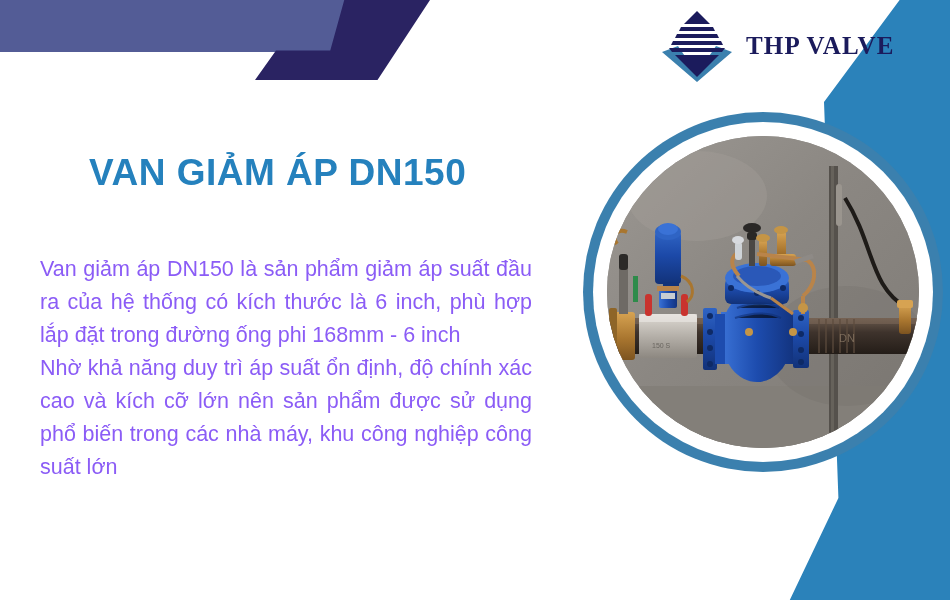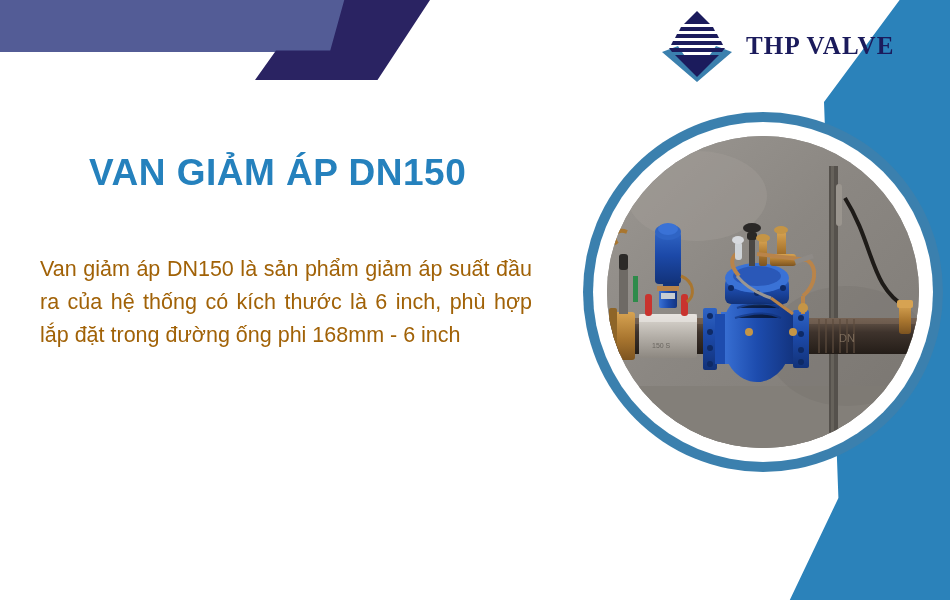--- a/index.html
+++ b/index.html
@@ -67,21 +67,21 @@
   
   .headline{
     position:absolute;left:42px;top:152px;
     font-size:37px;font-weight:bold;letter-spacing:.5px;
     color:#2581BD;white-space:nowrap;
     z-index:5;
     margin-left:47px;
   }
   .body-copy{
     position:absolute;left:40px;top:253px;width:492px;
-    font-size:21.5px;line-height:33px;color:#a16207;
+    font-size:21.5px;line-height:33px;color:#8b5cf6;
     z-index:5;
   }
   .body-copy p{margin:0;}
   .body-copy p.just{text-align:justify;}
 </style>
 </head>
 <body>
 
 <div id="banner">
 
@@ -253,15 +253,16 @@
         <rect x="292" y="168" width="12" height="30" rx="3" fill="url(#brassg)"></rect>
         <rect x="290" y="164" width="16" height="8" rx="2" fill="#d7a352"></rect>
       </svg>
     </div>
   </div>
 
   <div class="headline">VAN GIẢM ÁP DN150</div>
 
   <div class="body-copy">
     <p class="just">Van giảm áp DN150 là sản phẩm giảm áp suất đầu ra của hệ thống có kích thước là 6 inch, phù hợp lắp đặt trong đường ống phi 168mm - 6 inch</p>
+    <p class="just">Nhờ khả năng duy trì áp suất ổn định, độ chính xác cao và kích cỡ lớn nên sản phẩm được sử dụng phổ biến trong các nhà máy, khu công nghiệp công suất lớn</p>
   </div>
 
 </div>
 
 </body></html>

